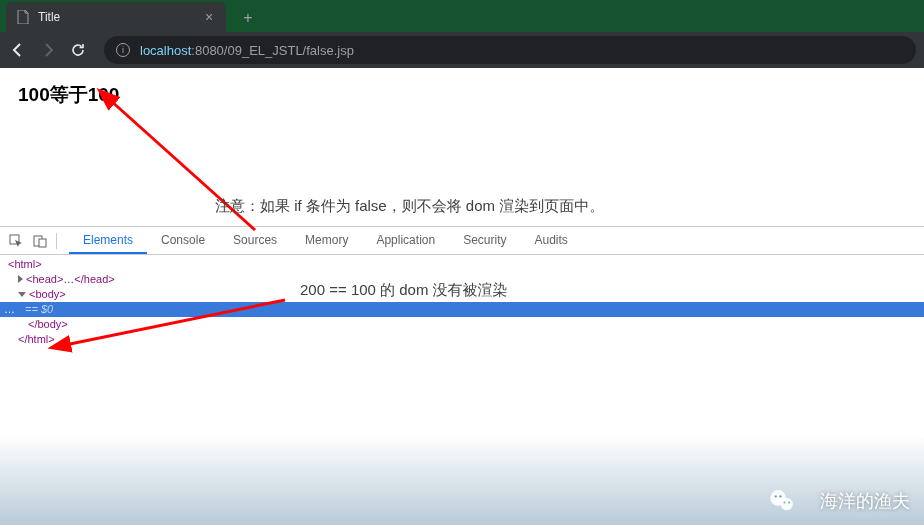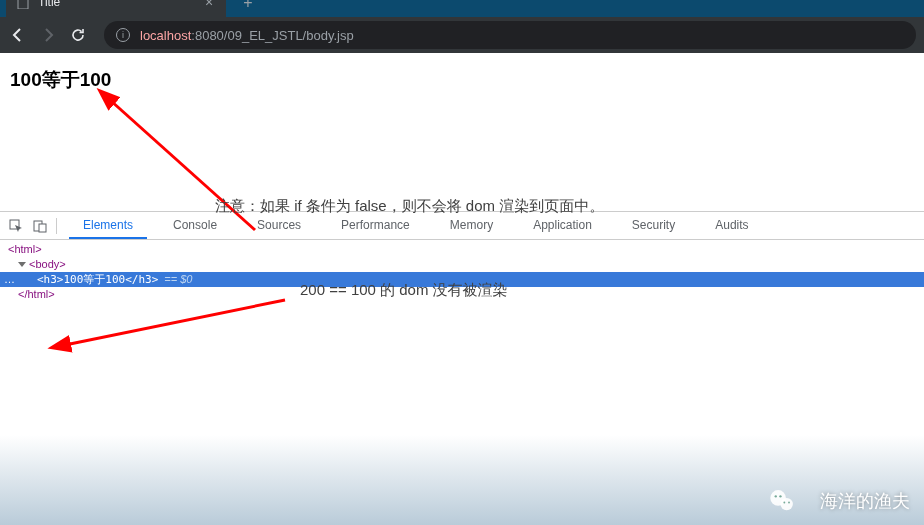--- a/index.html
+++ b/index.html
@@ -1,45 +1,45 @@
 <!DOCTYPE html>
 <html><head>
 <meta charset="utf-8">
 <style>
 * { margin: 0; padding: 0; box-sizing: border-box; font-family: Arial, "Microsoft YaHei", sans-serif; }
 body { width: 924px; height: 525px; background: #fff; position: relative; overflow: hidden; }
 
 
-.browser-tabs { height: 17px; background: #0c4a6e; display: flex; align-items: flex-end; }
+.browser-tabs { height: 32px; background: #14532d; display: flex; align-items: flex-end; }
 .tab { height: 30px; background: #323639; color: #e8eaed; display: flex; align-items: center; padding: 0 10px; font-size: 12px; width: 220px; border-radius: 6px 6px 0 0; position: relative; margin-left: 6px; }
 .tab-icon { width: 14px; height: 14px; margin-right: 8px; display: flex; align-items: center; justify-content: center; }
 .tab-title { flex: 1; }
 .tab-close { width: 14px; height: 14px; color: #9aa0a6; font-size: 14px; text-align: center; line-height: 14px; cursor: pointer; }
 .new-tab { width: 28px; height: 28px; color: #9aa0a6; display: flex; align-items: center; justify-content: center; font-size: 16px; margin-left: 8px; cursor: pointer; }
 
 .browser-bar { height: 36px; background: #323639; display: flex; align-items: center; padding: 0 8px; gap: 10px; }
 .nav-btn { width: 20px; height: 20px; color: #9aa0a6; display: flex; align-items: center; justify-content: center; cursor: pointer; }
 .nav-btn.active { color: #e8eaed; }
 .url-bar { flex: 1; height: 28px; background: #202124; border-radius: 14px; display: flex; align-items: center; padding: 0 12px; color: #9aa0a6; font-size: 13px; margin-left: 6px; }
 .url-info-icon { margin-right: 10px; width: 14px; height: 14px; border: 1px solid #9aa0a6; border-radius: 50%; display: flex; align-items: center; justify-content: center; font-size: 9px; }
-.url-host { color: #fca5a5; }
+.url-host { color: #7dd3fc; }
 
 
-.page-content { background: #fff; padding: 14px 10px; height: 158px; position: relative; }
+.page-content { background: #fff; padding: 14px 18px; height: 158px; position: relative; }
 .page-content h3 { font-size: 19px; font-weight: bold; color: #000; }
 
 
 .annotation { position: absolute; color: #404040; font-size: 15px; z-index: 5; }
 .arrow-svg { position: absolute; z-index: 4; pointer-events:none; }
 
 
 .devtools { border-top: 1px solid #ccc; background: #fff; }
 .devtools-header { height: 28px; display: flex; align-items: center; border-bottom: 1px solid #ccc; font-size: 12px; color: #5f6368; padding: 0 4px; }
 .dt-icon { width: 24px; height: 24px; display: flex; align-items: center; justify-content: center; cursor: pointer; }
-.dt-tabs { display: flex; margin-left: 8px; gap: 12px; }
+.dt-tabs { display: flex; margin-left: 8px; gap: 0; }
 .dt-tab { padding: 0 14px; height: 27px; line-height: 27px; cursor: pointer; }
 .dt-tab.active { color: #1a73e8; border-bottom: 2px solid #1a73e8; }
 
 .devtools-body { font-family: Consolas, Menlo, monospace; font-size: 11px; line-height: 15px; padding: 2px 0; color: #222; }
 .dom-line { padding: 0 8px; white-space: pre; }
 .dom-indent-1 { padding-left: 18px; }
 .dom-indent-2 { padding-left: 28px; }
 .tag-punc { color: #881280; }
 .triangle { display:inline-block; width:0;height:0;border-left:4px solid transparent;border-right:4px solid transparent;border-top:5px solid #6e6e6e;margin-right:3px;vertical-align:1px;}
 .triangle.right{border-top:4px solid transparent;border-bottom:4px solid transparent;border-left:5px solid #6e6e6e;border-right:none;vertical-align:0;}
@@ -83,21 +83,21 @@
       </svg>
   </div>
   <div class="nav-btn active">
     <svg width="16" height="16" viewBox="0 0 16 16">
         <path d="M13 8a5 5 0 1 1-1.5-3.5M13 2v3.5H9.5" fill="none" stroke="#e8eaed" stroke-width="1.6"></path>
       </svg>
   </div>
   <div class="url-bar">
     <span class="url-info-icon">i</span>
     <span class="url-host">localhost</span>
-      <span>:8080/09_EL_JSTL/body.jsp</span>
+      <span>:8080/09_EL_JSTL/false.jsp</span>
   </div>
 </div>
 
 <div class="page-content">
   <h3>100等于100</h3>
 </div>
 
 <svg class="arrow-svg" style="left:0;top:0" width="924" height="525">
   <defs>
     <marker id="ah" markerWidth="10" markerHeight="10" refX="2" refY="3" orient="auto">
@@ -123,35 +123,35 @@
       <svg width="14" height="14" viewBox="0 0 14 14">
           <rect x="1" y="2" width="8" height="10" fill="none" stroke="#5f6368"></rect>
           <rect x="6" y="5" width="7" height="8" fill="#fff" stroke="#5f6368"></rect>
         </svg>
     </div>
     <div style="width:1px;height:16px;background:#ccc;margin:0 4px"></div>
     <div class="dt-tabs">
       <div class="dt-tab active">Elements</div>
       <div class="dt-tab">Console</div>
       <div class="dt-tab">Sources</div>
-      <div class="dt-tab">Performance</div>
       <div class="dt-tab">Memory</div>
       <div class="dt-tab">Application</div>
       <div class="dt-tab">Security</div>
       <div class="dt-tab">Audits</div>
     </div>
   </div>
   <div class="devtools-body">
     <div class="dom-line"><span class="tag-punc">&lt;html&gt;</span></div>
+    <div class="dom-line dom-indent-1"><span class="triangle right"></span><span class="tag-punc">&lt;head&gt;…&lt;/head&gt;</span></div>
     <div class="dom-line dom-indent-1"><span class="triangle"></span><span class="tag-punc">&lt;body&gt;</span></div>
     <div class="dom-selected">
       <span class="prefix-dots">…</span>
-      <span class="sel-content" style="padding-left:18px">&lt;h3&gt;100等于100&lt;/h3&gt;</span>
       <span class="eq-marker">== $0</span>
     </div>
+    <div class="dom-line dom-indent-2"><span class="tag-punc">&lt;/body&gt;</span></div>
     <div class="dom-line dom-indent-1"><span class="tag-punc">&lt;/html&gt;</span></div>
   </div>
 </div>
 
 <div class="fade-overlay"></div>
 
 <div class="watermark">
   <svg class="wm-icon" viewBox="0 0 36 36">
       <circle cx="13" cy="14" r="10" fill="#fff" opacity="0.9"></circle>
       <circle cx="24" cy="22" r="8" fill="#fff" opacity="0.9"></circle>

